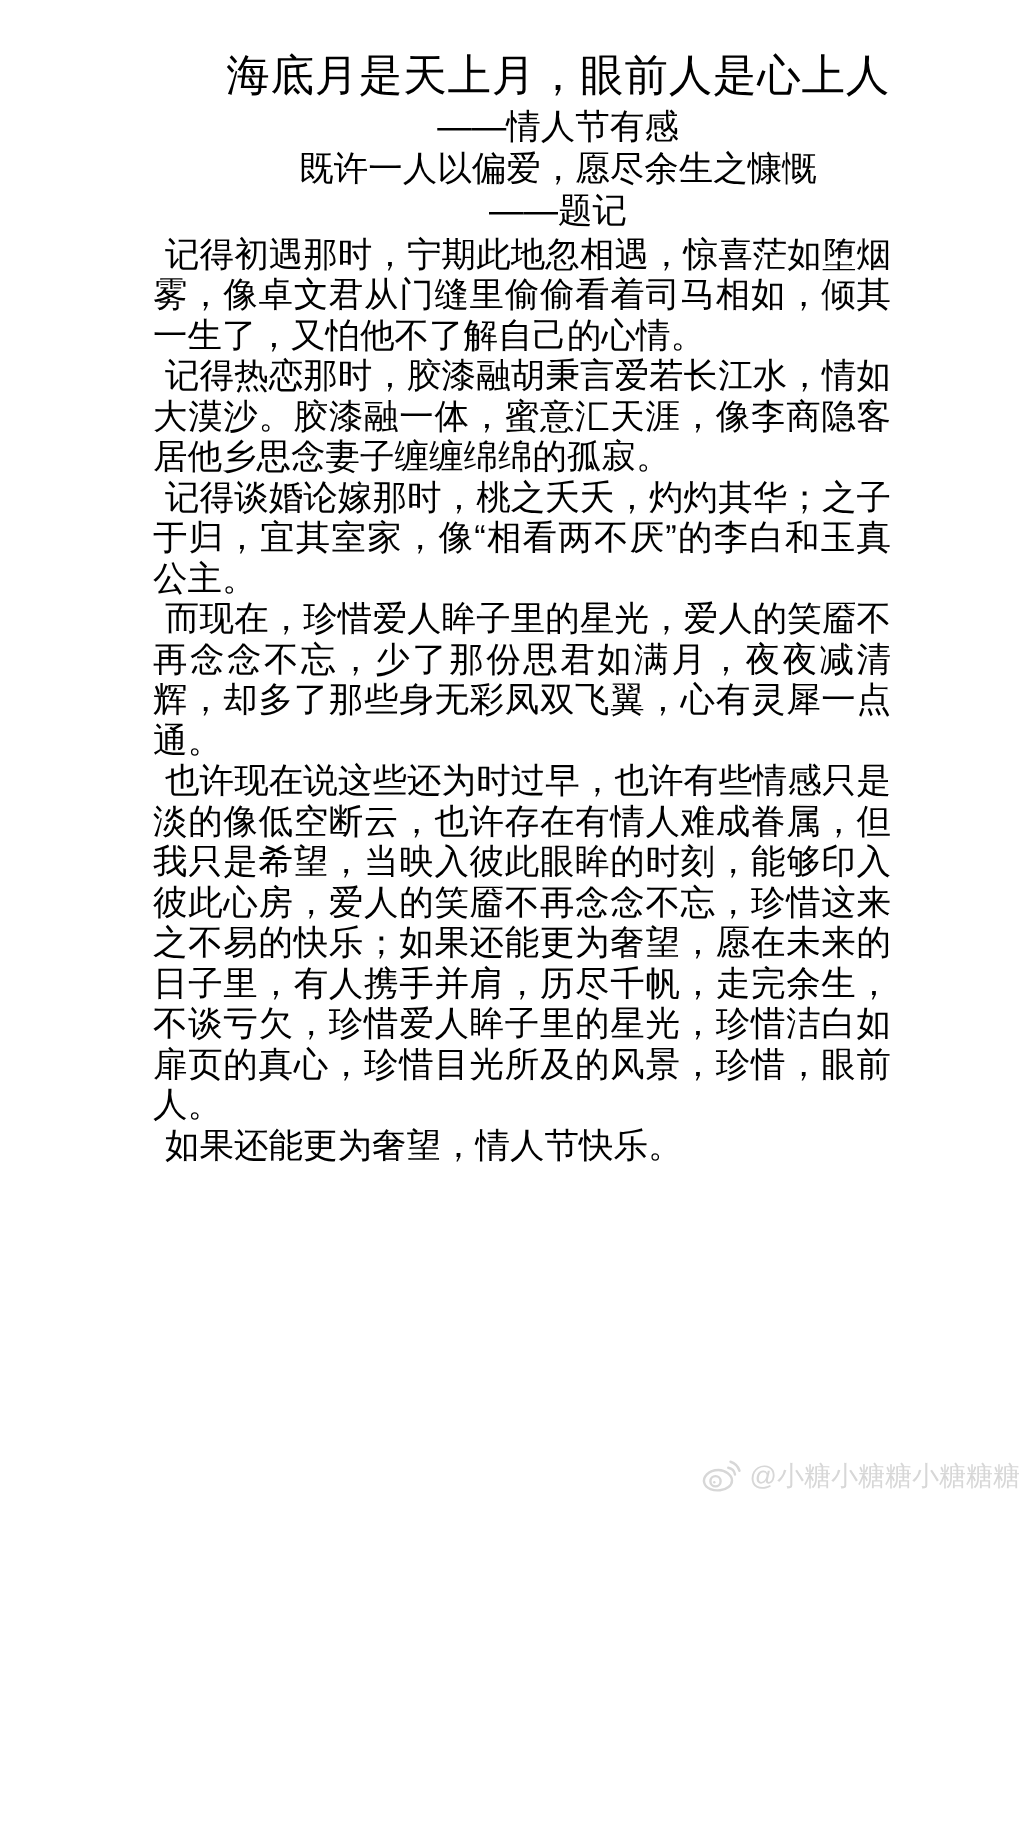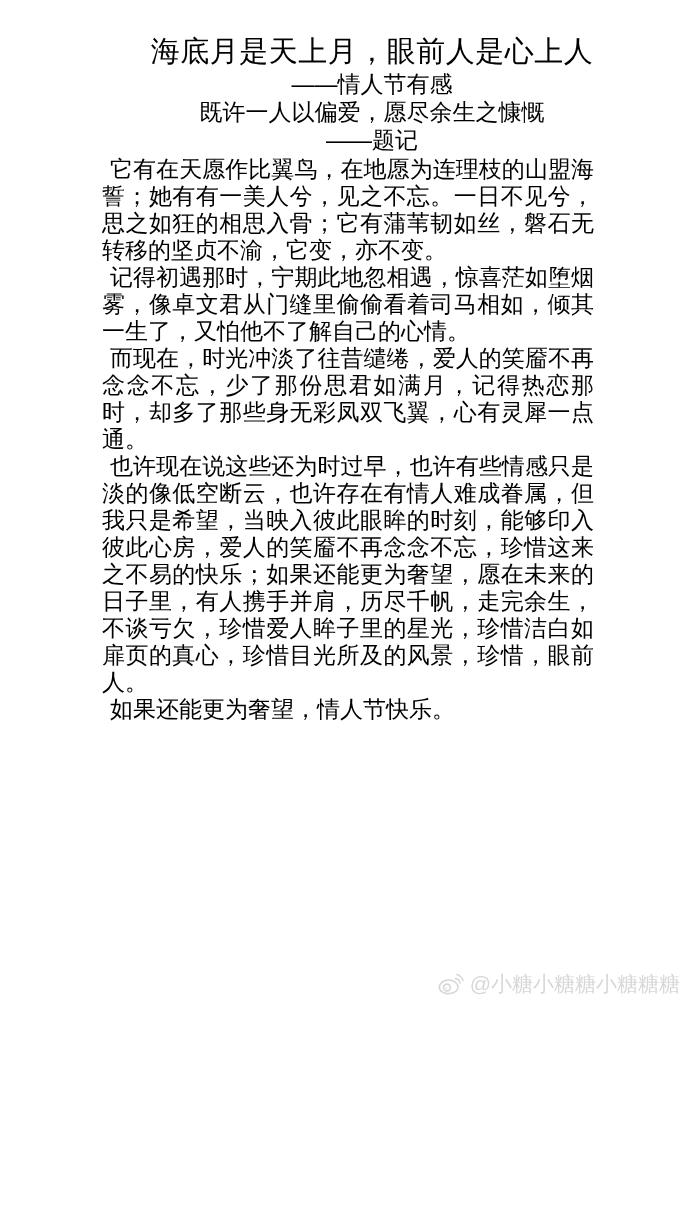--- a/index.html
+++ b/index.html
@@ -42,42 +42,43 @@
     word-break: break-all;
   }
   .watermark {
     position: absolute;
     right: 10px;
     bottom: 6px;
     display: flex;
     align-items: flex-end;
     gap: 5px;
     color: #d7d7d7;
-    font-size: 21px;
+    font-size: 18px;
     line-height: 24px;
     user-select: none;
   }
   .watermark svg { display: block; }
 </style>
 </head>
 <body>
 
 <div class="page">
 
   <div class="header">
     <h1 class="title">海底月是天上月，眼前人是心上人</h1>
     <div class="header-line">——情人节有感</div>
     <div class="header-line">既许一人以偏爱，愿尽余生之慷慨</div>
     <div class="header-line">——题记</div>
   </div>
 
   <div class="essay">
-      <p>它有在天愿作比翼鸟，在地愿为连理枝的山盟海誓；她有有一美人兮，见之不忘。一日不见兮，思之如狂的相思入骨；它有蒲苇韧如丝，磐石无转移的坚贞不渝，它变，亦不变。</p>
       <p>记得初遇那时，宁期此地忽相遇，惊喜茫如堕烟雾，像卓文君从门缝里偷偷看着司马相如，倾其一生了，又怕他不了解自己的心情。</p>
-      <p>而现在，时光冲淡了往昔缱绻，爱人的笑靥不再念念不忘，少了那份思君如满月，记得热恋那时，却多了那些身无彩凤双飞翼，心有灵犀一点通。</p>
+      <p>记得热恋那时，胶漆融胡秉言爱若长江水，情如大漠沙。胶漆融一体，蜜意汇天涯，像李商隐客居他乡思念妻子缠缠绵绵的孤寂。</p>
+      <p>记得谈婚论嫁那时，桃之夭夭，灼灼其华；之子于归，宜其室家，像“相看两不厌”的李白和玉真公主。</p>
+      <p>而现在，珍惜爱人眸子里的星光，爱人的笑靥不再念念不忘，少了那份思君如满月，夜夜减清辉，却多了那些身无彩凤双飞翼，心有灵犀一点通。</p>
       <p>也许现在说这些还为时过早，也许有些情感只是淡的像低空断云，也许存在有情人难成眷属，但我只是希望，当映入彼此眼眸的时刻，能够印入彼此心房，爱人的笑靥不再念念不忘，珍惜这来之不易的快乐；如果还能更为奢望，愿在未来的日子里，有人携手并肩，历尽千帆，走完余生，不谈亏欠，珍惜爱人眸子里的星光，珍惜洁白如扉页的真心，珍惜目光所及的风景，珍惜，眼前人。</p>
       <p>如果还能更为奢望，情人节快乐。</p>
     </div>
 
   <div class="watermark">
     <span>
       <svg width="28" height="24" viewBox="0 0 28 24" fill="none" stroke="#d7d7d7" stroke-width="1.6" stroke-linecap="round">
         <path d="M12 8 C5 8 1.5 13 2.5 16.5 C3.5 20.5 9 22 13 21.5 C17.5 21 21 18.5 21 15 C21 11.5 16.5 8 12 8 Z"></path>
         <circle cx="10" cy="15.5" r="3.4"></circle>
         <circle cx="9.2" cy="16.2" r="0.8" fill="#d7d7d7" stroke="none"></circle>

